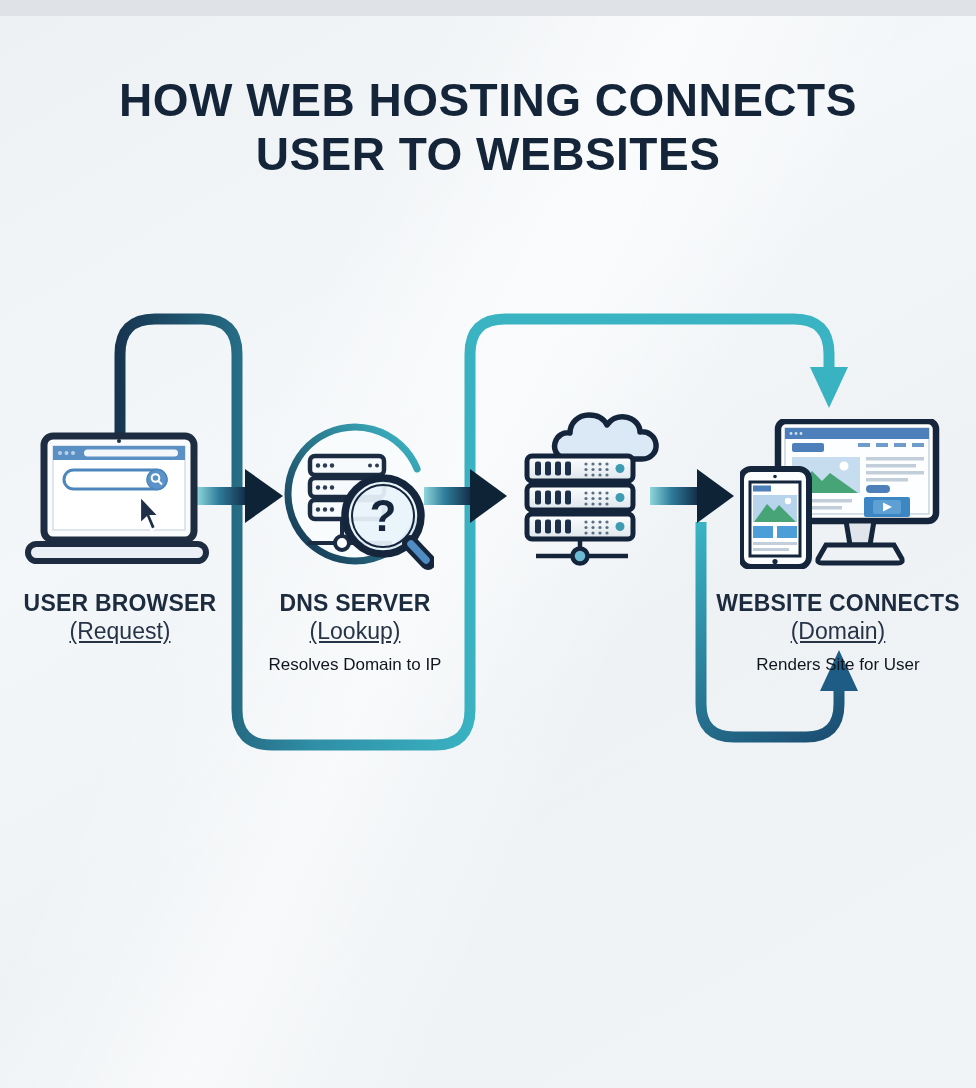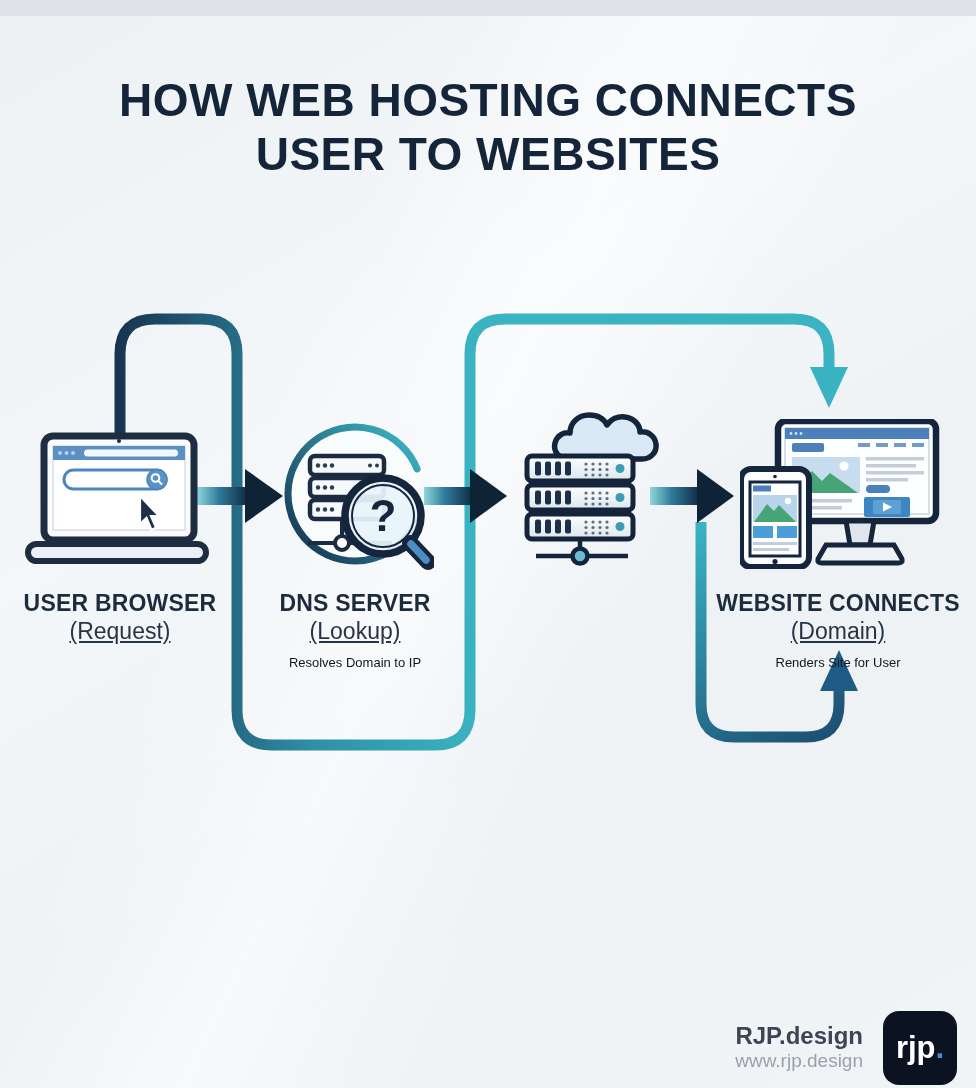--- a/index.html
+++ b/index.html
@@ -16,21 +16,21 @@
   }
   .title{
     position:absolute;top:58px;left:0;width:100%;text-align:center;
     font-size:46px;line-height:1.17;font-weight:bold;color:#152539;letter-spacing:.5px;z-index:3;
   }
   .connectors{position:absolute;left:0;top:0;z-index:1;}
   .icon-svg{position:absolute;z-index:2;}
   .label{position:absolute;top:574px;text-align:center;z-index:2;color:#1d2b3e;}
   .label .name{font-size:23px;font-weight:bold;letter-spacing:.2px;}
   .label .sub{font-size:23px;font-weight:500;color:#273447;margin-top:1px;text-decoration:underline;}
-  .label .desc{font-size:13px;font-weight:500;color:#10161e;margin-top:10px;}
+  .label .desc{font-size:17px;font-weight:500;color:#10161e;margin-top:10px;}
   .footer{position:absolute;right:19px;top:995px;display:flex;align-items:center;gap:20px;z-index:3;}
   .footer-text{text-align:right;}
   .brand{font-size:24px;font-weight:bold;color:#3c4553;line-height:1.1;}
   .url{font-size:19px;color:#9aa1a9;line-height:1.2;}
   .logo{
     width:74px;height:74px;background:#0b1322;border-radius:16px;
     display:flex;align-items:center;justify-content:center;
     color:#ffffff;font-size:31px;font-weight:bold;letter-spacing:0;
   }
   .logo .dot{color:#3f8cd6;}
@@ -277,25 +277,15 @@
     <div class="name">DNS SERVER</div>
     <div class="sub">(Lookup)</div>
     <div class="desc">Resolves Domain to IP</div>
   </div>
   <div class="label" style="left:714px;width:248px;">
     <div class="name">WEBSITE CONNECTS</div>
     <div class="sub">(Domain)</div>
     <div class="desc">Renders Site for User</div>
   </div>
 
-  <div class="footer">
-    <div class="footer-text">
-      <div class="brand">RJP.design</div>
-      <div class="url">www.rjp.design</div>
-    </div>
-    <div class="logo">
-      <span>rjp</span>
-        <span class="dot">.</span>
-    </div>
-  </div>
 
   <div class="bottom-bar"></div>
 </div>
 
 </body></html>

